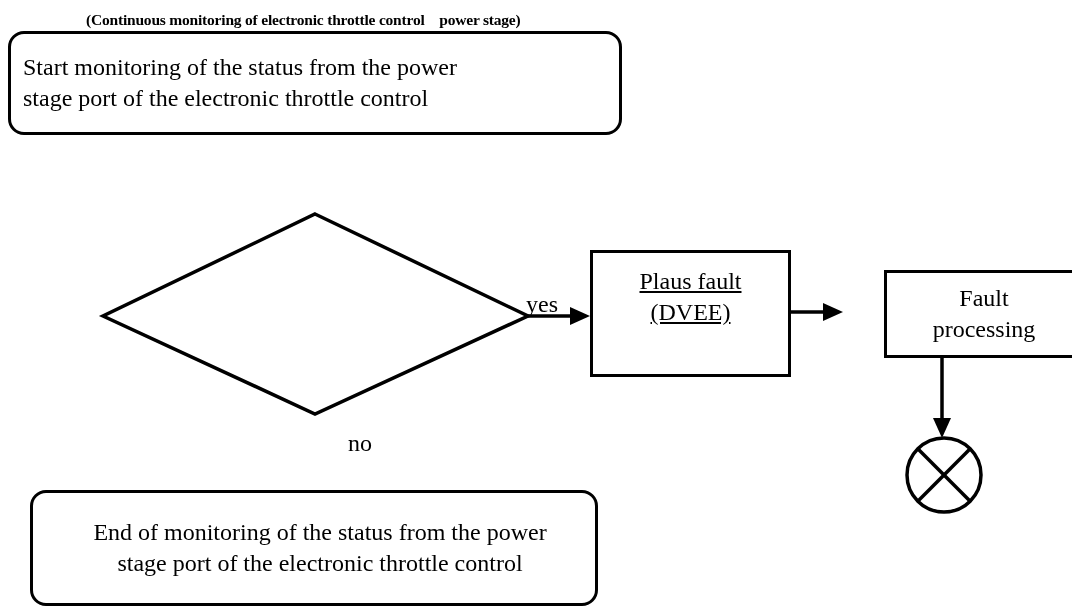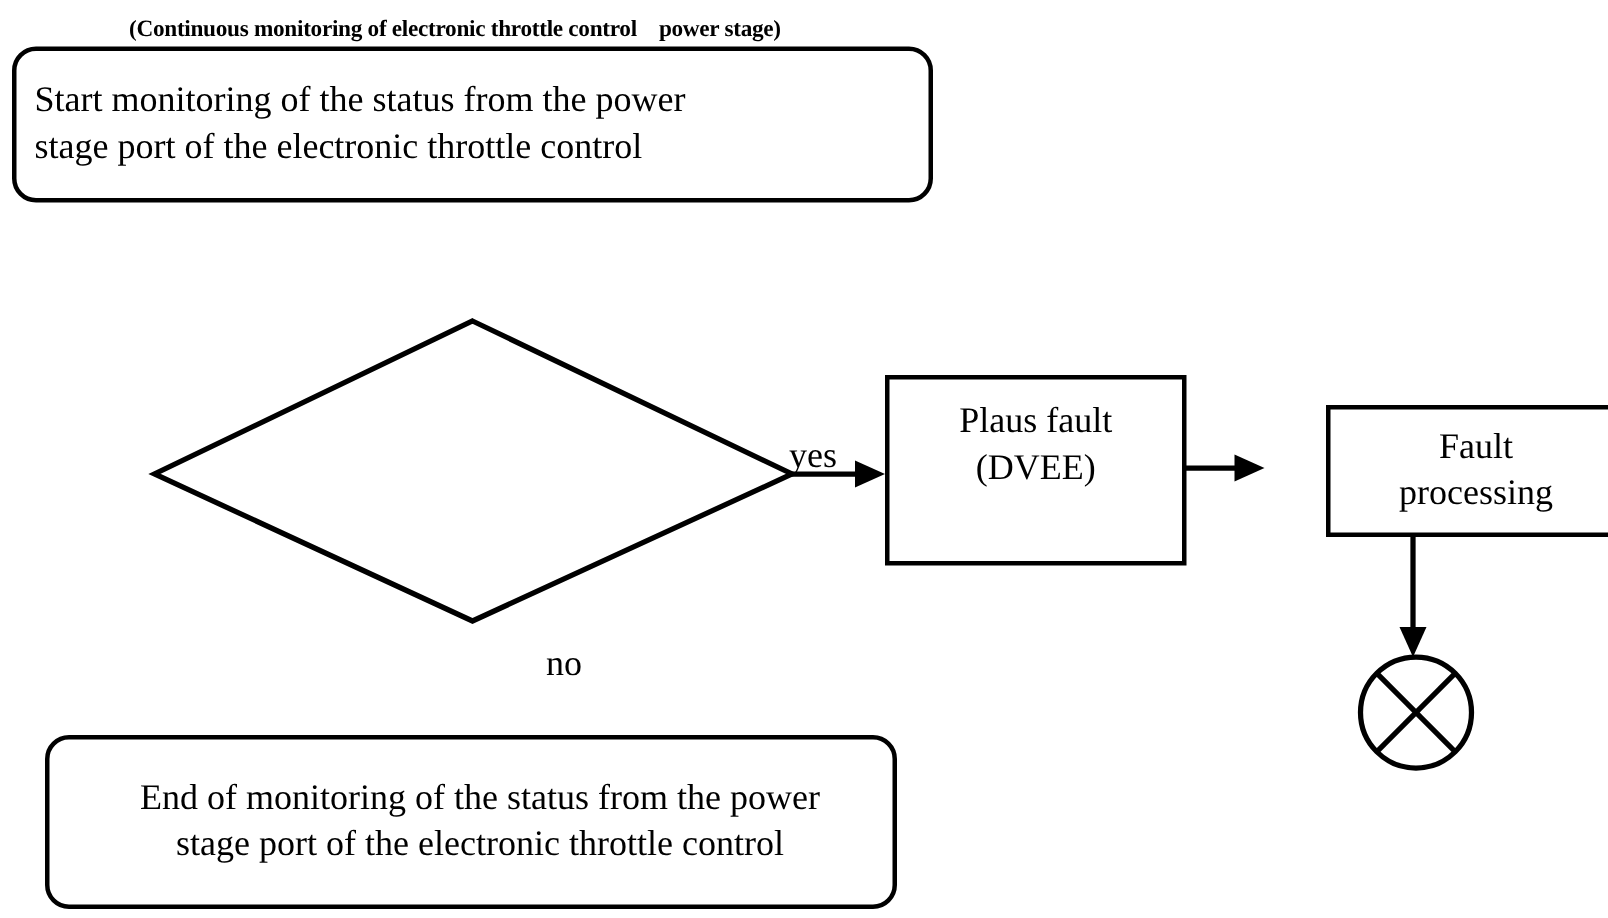--- a/index.html
+++ b/index.html
@@ -22,25 +22,25 @@
   .rounded { border-radius:16px;padding-left:12px; }
   .flexc { display:flex; align-items:center; justify-content:center; text-align:center; }
 
   .label { position:absolute; font-size:24px; line-height:31px; white-space:pre-wrap; }
 
   #caption { left:86px; top:4px; font-size:15.5px; font-weight:bold; letter-spacing:-0.2px; }
   #node-start { left:8px; top:31px; width:614px; height:104px;
                 display:flex; align-items:center; }
   #decision-label { left:135px; top:289px; width:360px; text-align:center; }
   #node-plaus { left:590px; top:250px; width:201px; height:127px;
-                text-align:center; padding-top:13px; }
+                text-align:center; padding-top:13px;text-decoration:underline; }
   #node-fp { left:884px; top:270px; width:200px; height:88px; }
   #node-end { left:30px; top:490px; width:568px; height:116px; }
   #label-yes { left:526px; top:289px; }
-  #label-no  { left:364px; top:428px; }
+  #label-no  { left:348px; top:428px; }
 </style>
 </head>
 <body>
 
 <div id="canvas">
 
   <svg class="overlay" width="1072" height="612" viewBox="0 0 1072 612">
 
     <polygon class="sshape" points="315,214 528,316 315,414 103,316"></polygon>
 

